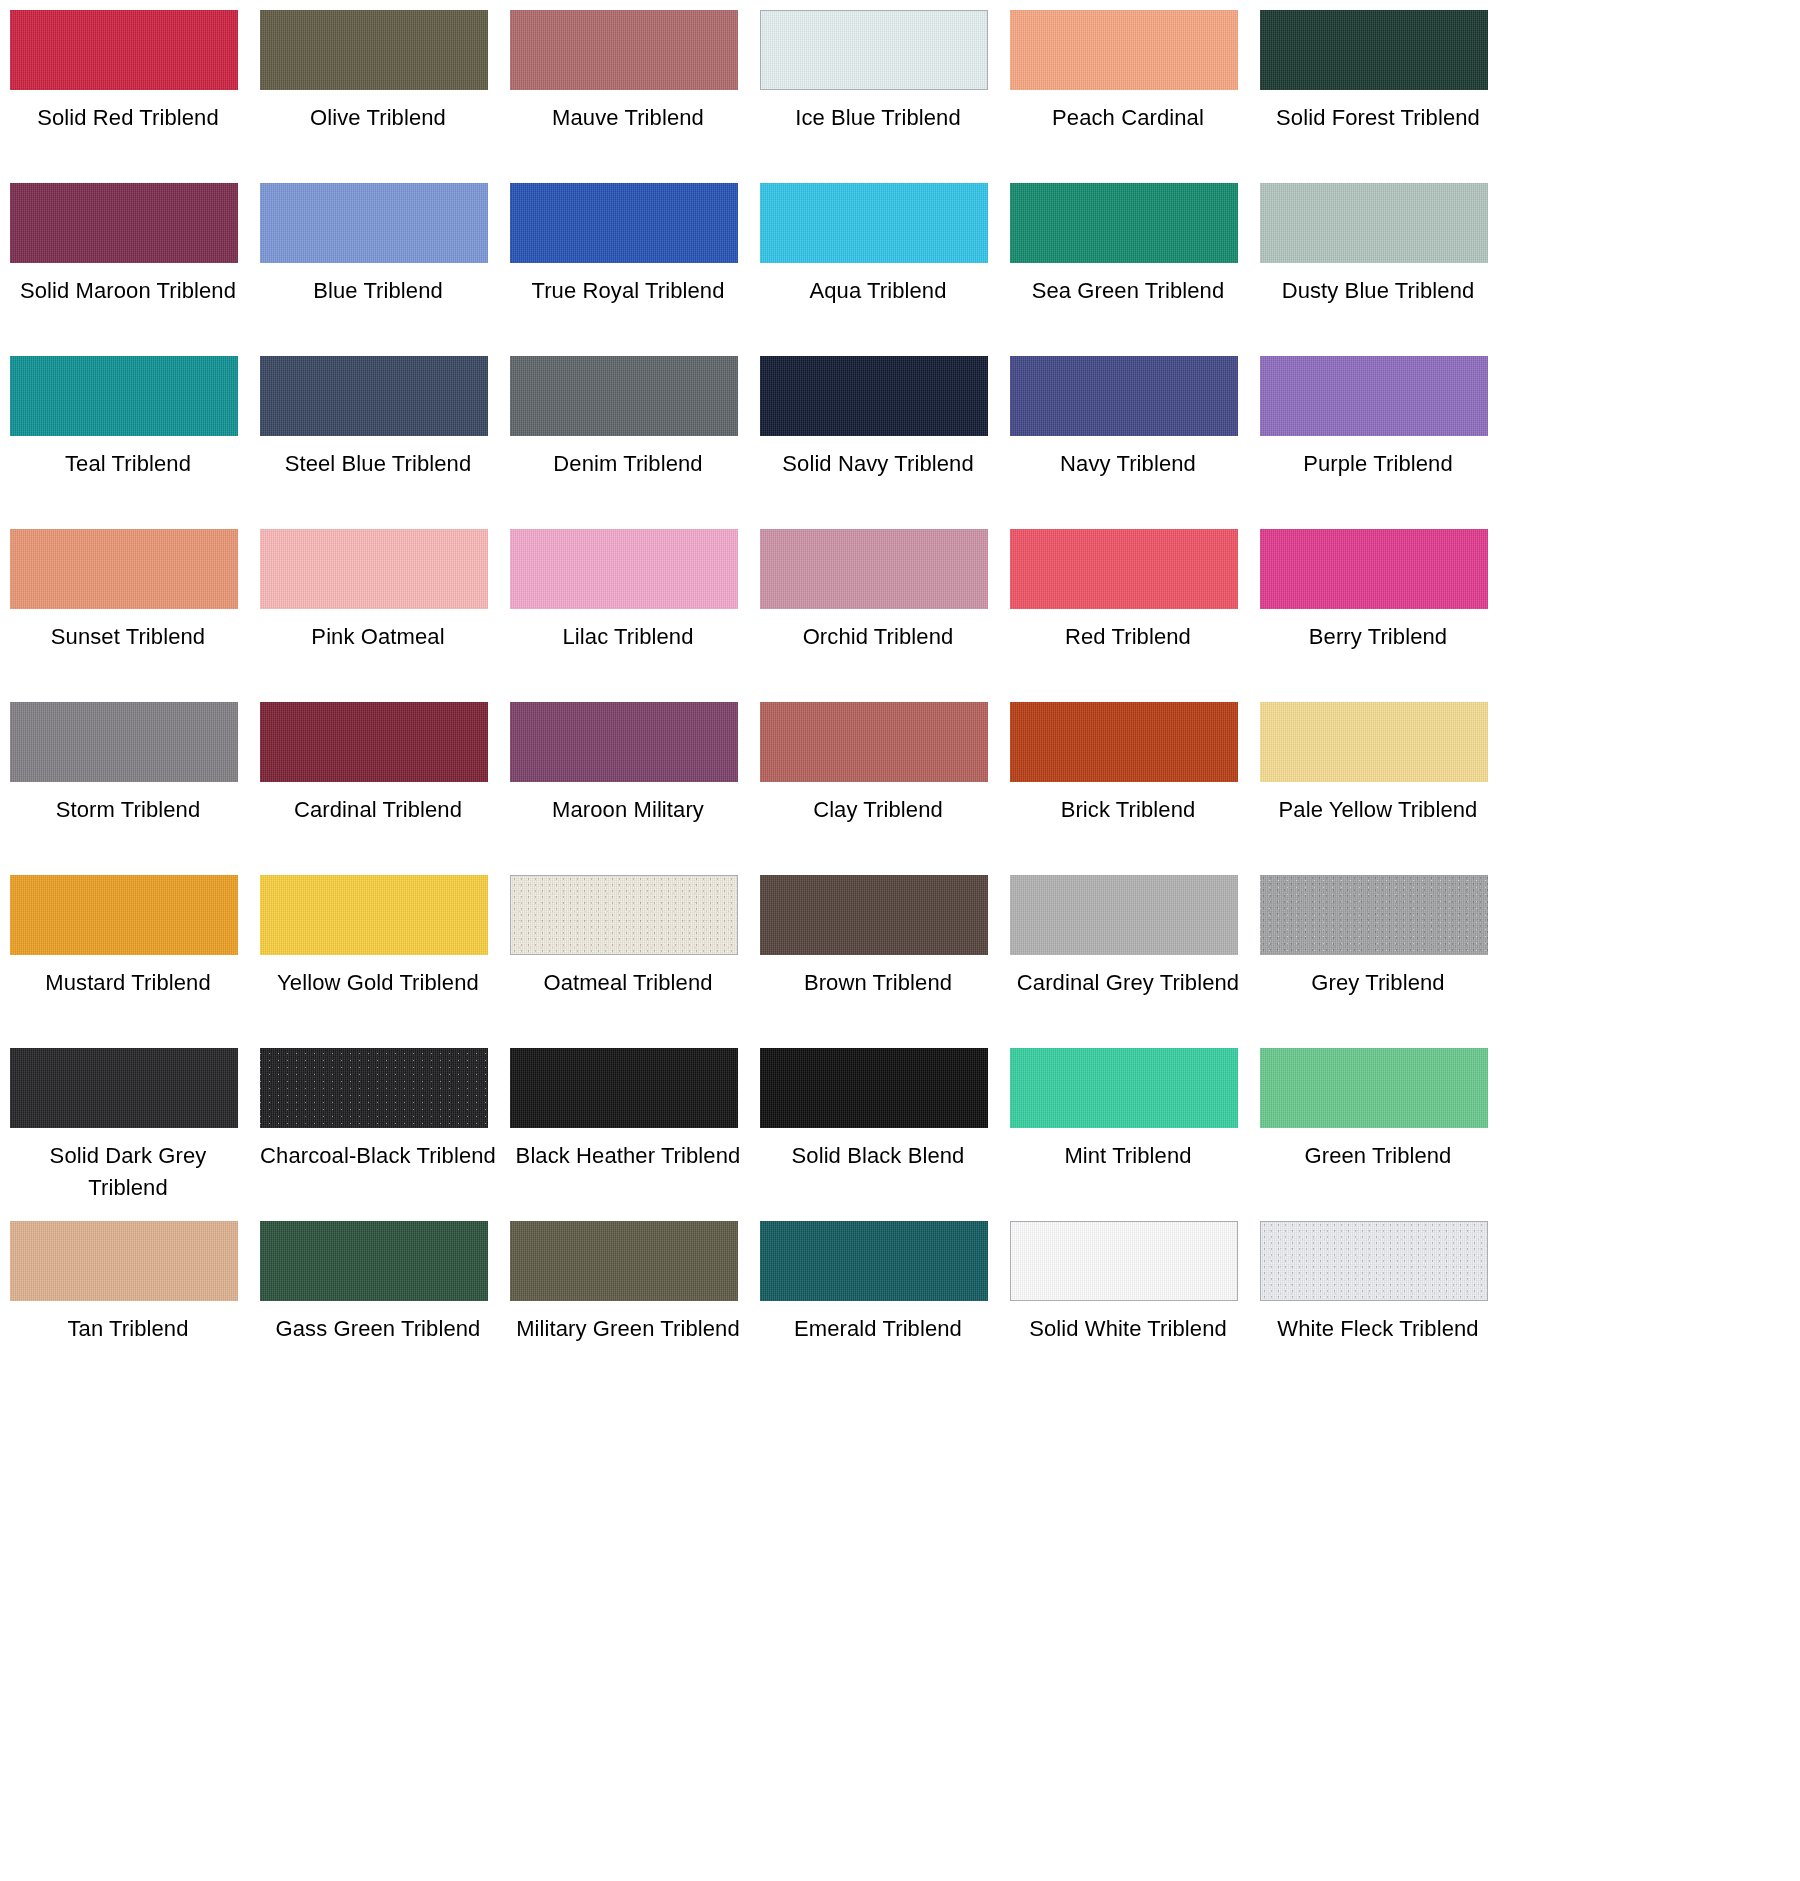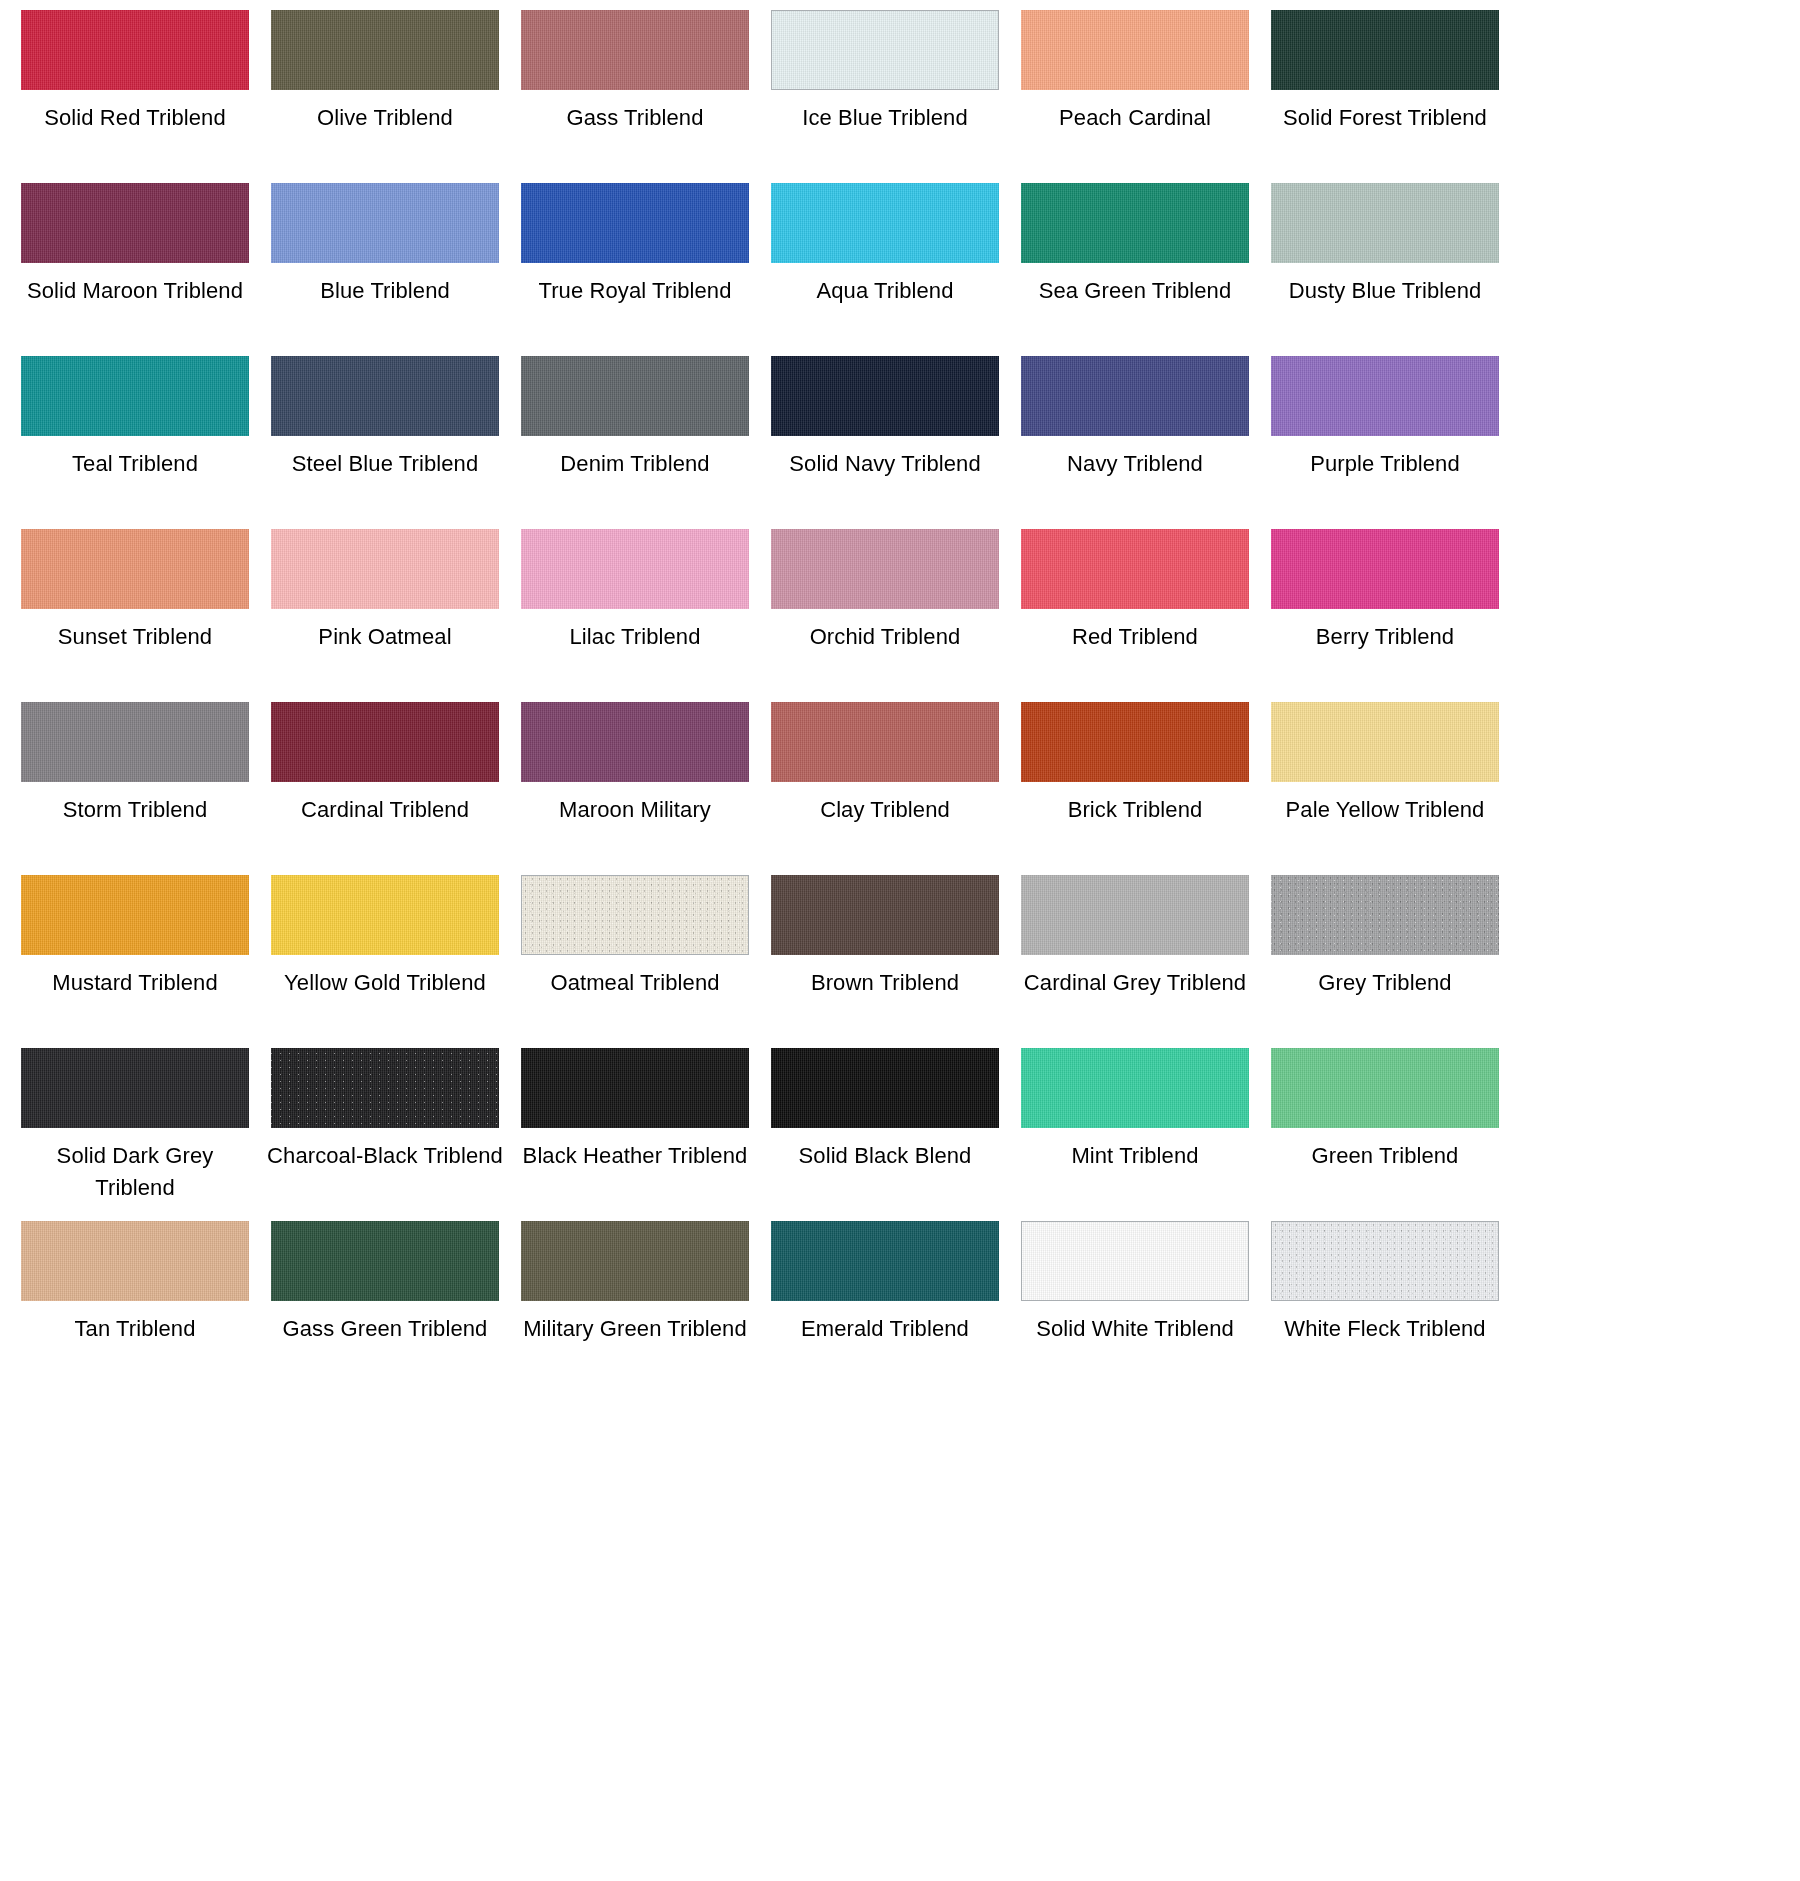--- a/index.html
+++ b/index.html
@@ -23,21 +23,21 @@
     box-sizing: border-box;
     width: 1800px;
   }
 
   .swatch-cell {
     width: 250px;
     height: 173px;
     box-sizing: border-box;
     display: flex;
     flex-direction: column;
-    align-items: center;
+    align-items: flex-start;
   }
 
   .swatch-chip {
     width: 228px;
     height: 80px;
     position: relative;
     overflow: hidden;
     flex: 0 0 auto;
   }
 
@@ -95,21 +95,21 @@
     <div class="swatch-cell">
       <div class="swatch-chip" title="Solid Red Triblend" style="background: rgb(206, 32, 63);"></div>
       <div class="swatch-label">Solid Red Triblend</div>
     </div>
     <div class="swatch-cell">
       <div class="swatch-chip" title="Olive Triblend" style="background: rgb(95, 91, 68);"></div>
       <div class="swatch-label">Olive Triblend</div>
     </div>
     <div class="swatch-cell">
       <div class="swatch-chip" title="Mauve Triblend" style="background: rgb(176, 106, 108);"></div>
-      <div class="swatch-label">Gass Triblend</div>
+      <div class="swatch-label">Mauve Triblend</div>
     </div>
     <div class="swatch-cell">
       <div class="swatch-chip bordered" title="Ice Blue Triblend" style="background: rgb(230, 241, 242);"></div>
       <div class="swatch-label">Ice Blue Triblend</div>
     </div>
     <div class="swatch-cell">
       <div class="swatch-chip" title="Peach Triblend" style="background: rgb(248, 167, 131);"></div>
       <div class="swatch-label">Peach Cardinal</div>
     </div>
     <div class="swatch-cell">

